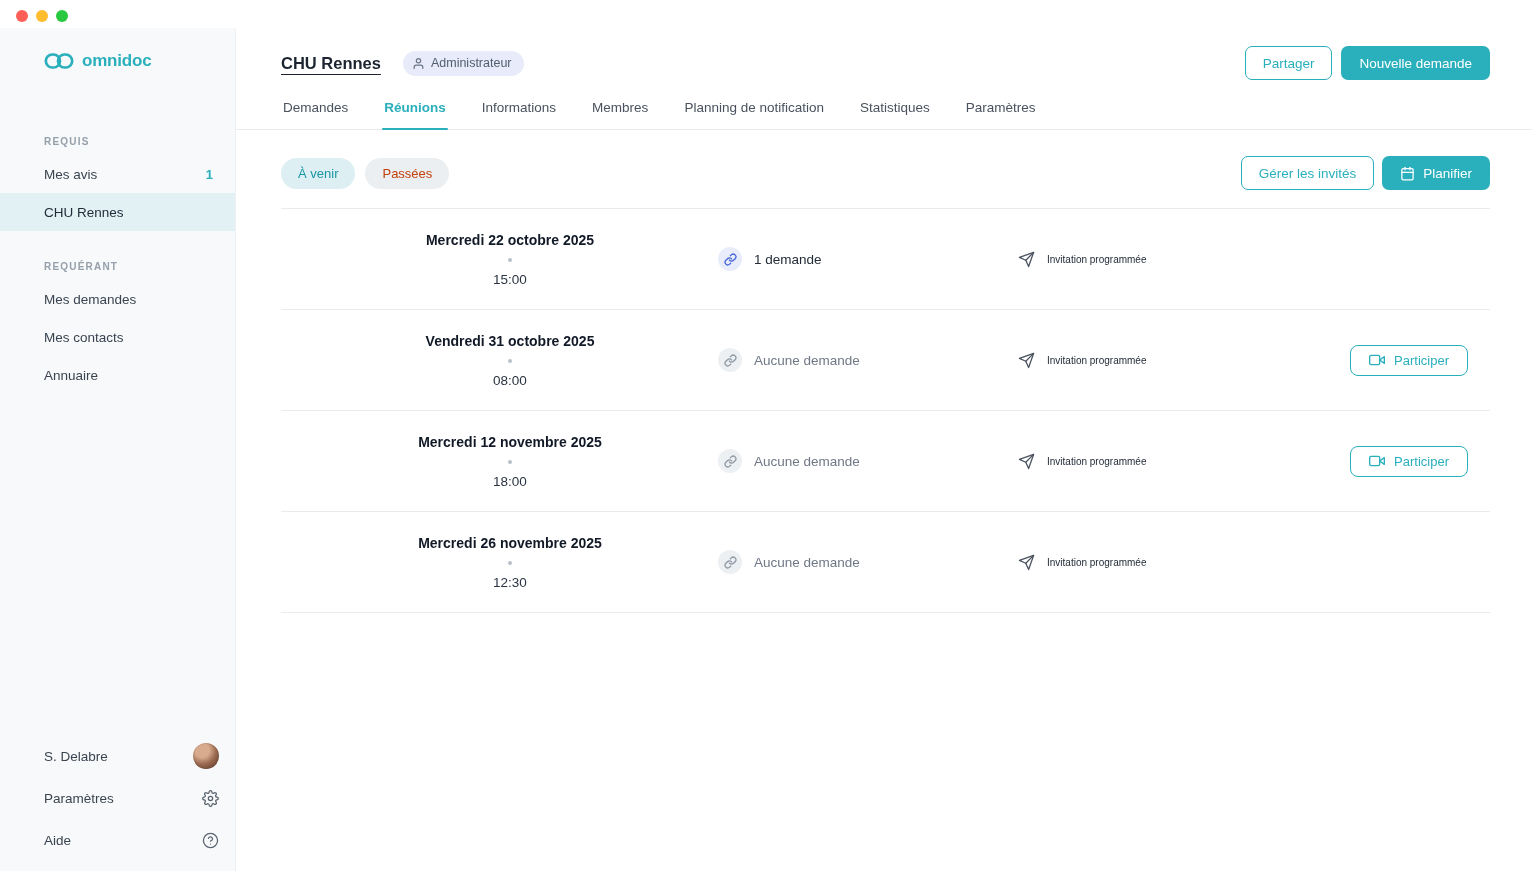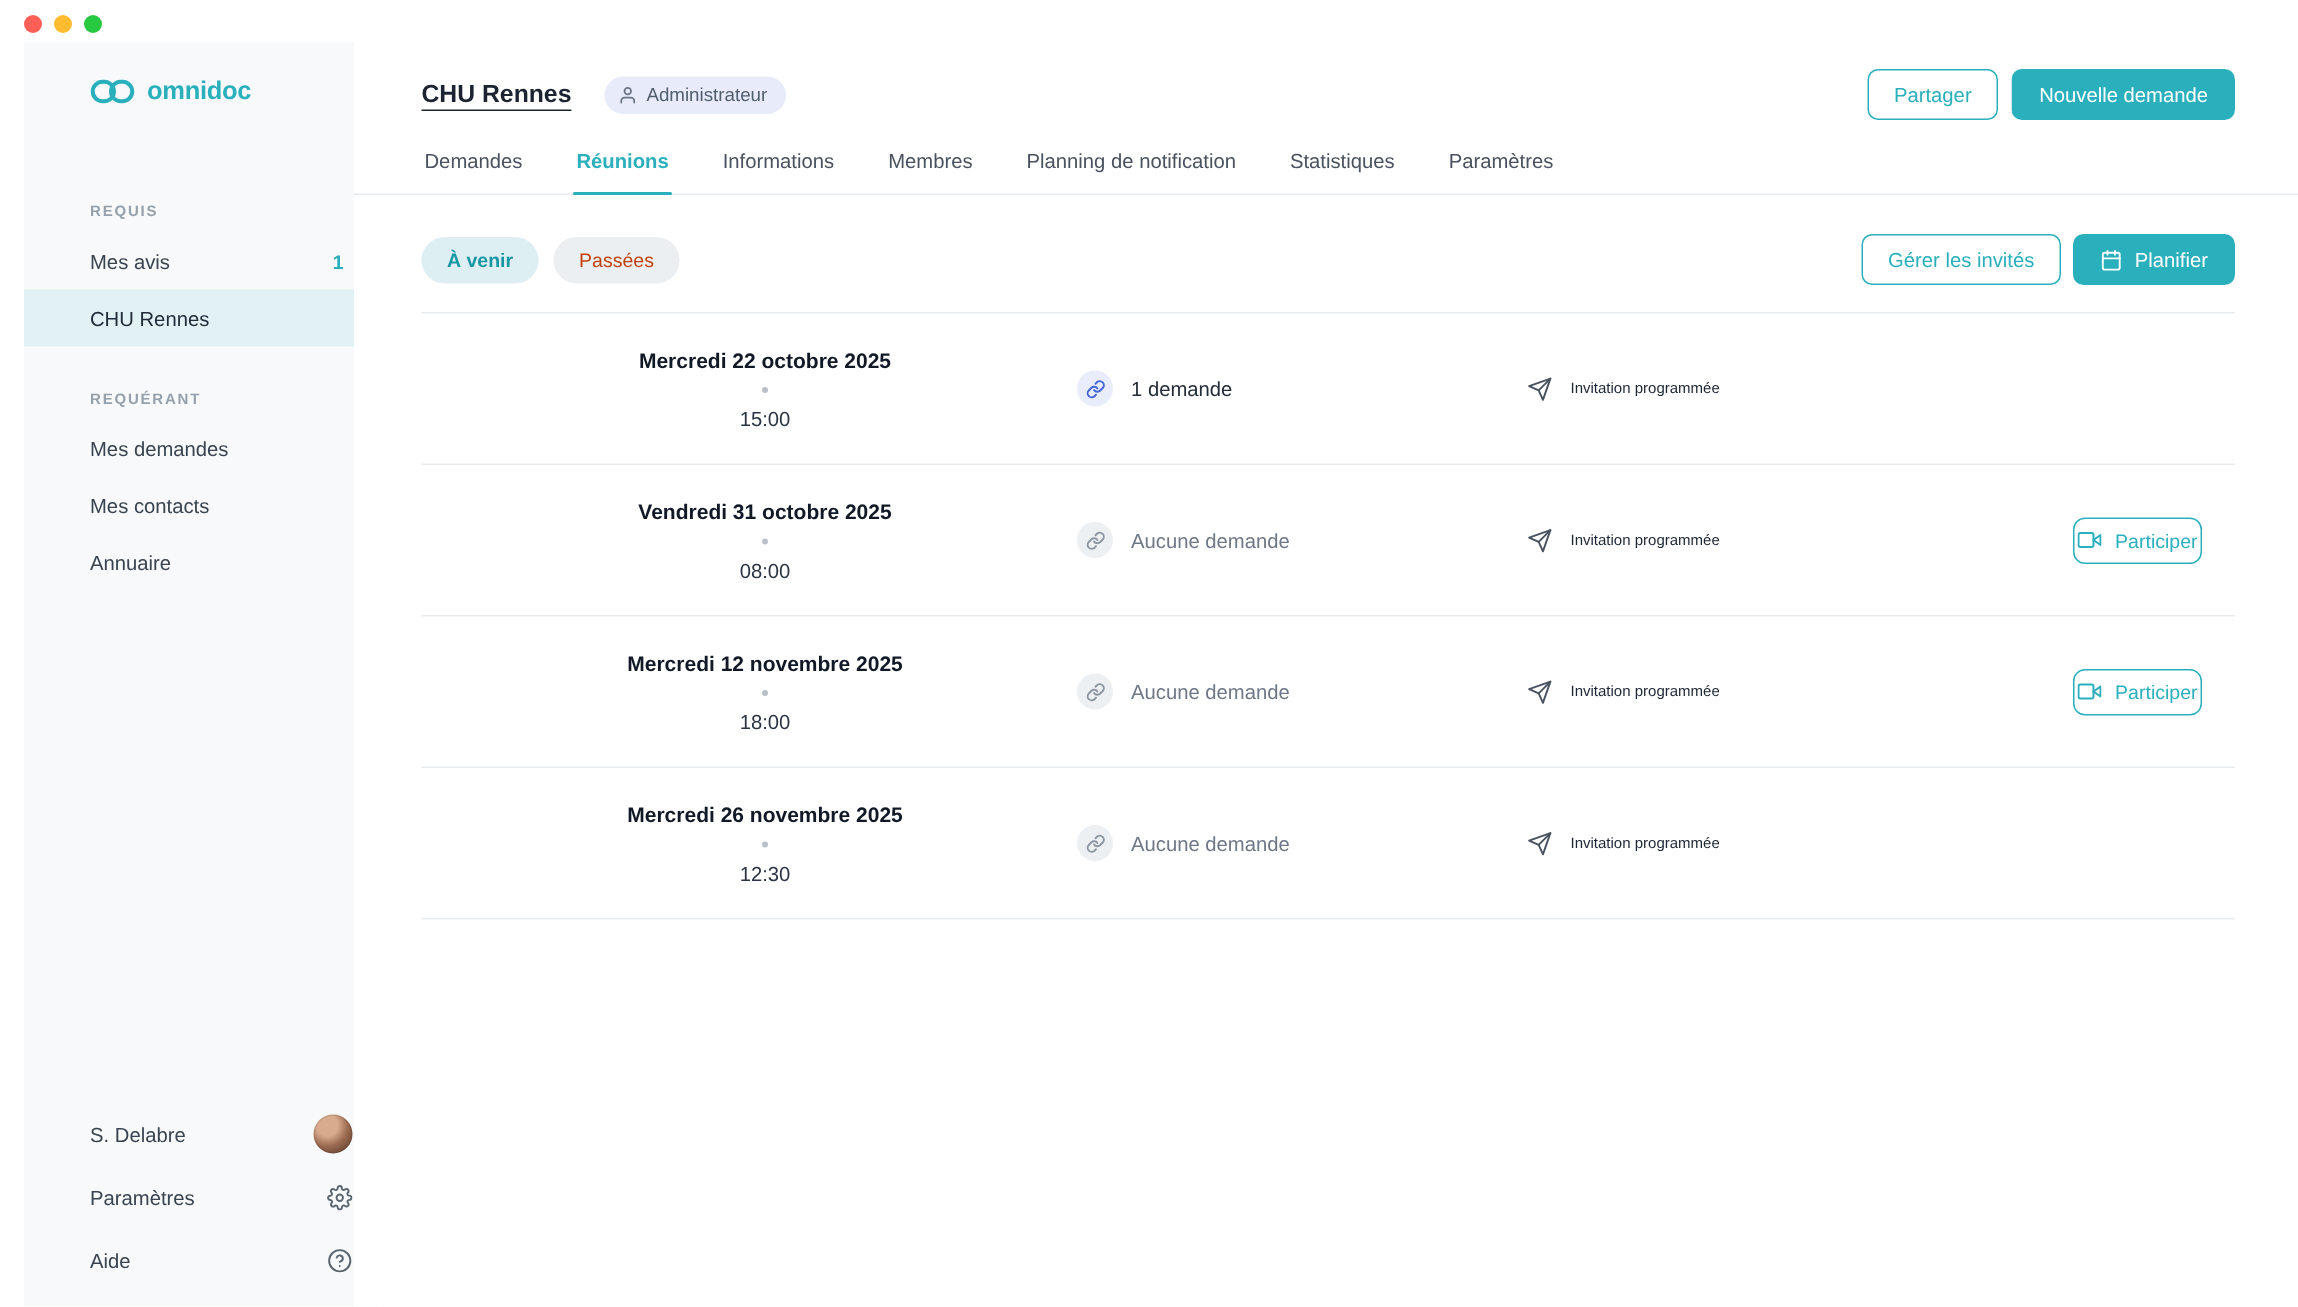--- a/index.html
+++ b/index.html
@@ -13,21 +13,21 @@
 
   
   .titlebar{position:absolute;top:0;left:0;right:0;height:28px;background:#fff;z-index:5;}
   .lights{position:absolute;top:10px;left:16px;display:flex;gap:8px;}
   .light{width:12px;height:12px;border-radius:50%;cursor:pointer;}
   .light.red{background:#ff5f57;}
   .light.yellow{background:#febc2e;}
   .light.green{background:#28c840;}
 
   
-  .sidebar{position:absolute;top:28px;left:16px;bottom:0;width:236px;background:#f7f9fa;border-right:1px solid #eef1f3;}
+  .sidebar{position:absolute;top:28px;left:0;bottom:0;width:236px;background:#f7f9fa;border-right:1px solid #eef1f3;}
   .logo{display:flex;align-items:center;gap:8px;padding:22px 0 0 44px;color:var(--accent);}
   .logo svg{display:block;}
   .logo-text{font-size:17px;font-weight:700;letter-spacing:-.2px;}
   .section-label{margin:64px 0 8px 44px;font-size:10px;font-weight:700;letter-spacing:.12em;color:#95a0ab;text-transform:uppercase;}
   .section-label.second{margin-top:30px;}
   .nav-item{display:flex;align-items:center;height:38px;padding:0 22px 0 44px;font-size:13.5px;color:#3a4450;cursor:pointer;}
   .nav-item.active{background:#e2f1f4;color:#232d3a;font-weight:500;}
   .nav-badge{margin-left:auto;color:var(--accent);font-weight:700;font-size:13px;}
   .side-footer{position:absolute;bottom:10px;left:0;right:0;}
   .foot-item{display:flex;align-items:center;height:42px;padding:0 16px 0 44px;font-size:13.5px;color:#3a4450;cursor:pointer;justify-content:space-between;}
@@ -46,39 +46,39 @@
   .btn-filled{background:var(--accent);color:#fff;}
   .header .btn + .btn{margin-left:9px;}
 
   .tabs{display:flex;gap:32px;padding:0 45px;border-bottom:1px solid #e7eaee;margin-top:8px;}
   .tab{padding:12px 2px 14px;font-size:13.5px;color:#49525e;position:relative;cursor:pointer;white-space:nowrap;}
   .tab.active{color:var(--accent);font-weight:600;}
   .tab.active::after{content:"";position:absolute;left:0;right:0;bottom:-1px;height:2px;background:var(--accent);border-radius:2px;}
 
   .toolbar{display:flex;align-items:center;padding:26px 42px 0 45px;}
   .pill{height:31px;border-radius:999px;padding:0 17px;font-size:13px;display:inline-flex;align-items:center;cursor:pointer;border:none;font-family:inherit;}
-  .pill-active{background:var(--accent_soft);color:var(--accent_text);font-weight:700;text-align:right;}
+  .pill-active{background:var(--accent_soft);color:var(--accent_text);font-weight:400;text-align:right;}
   .pill-inactive{background:#eceff1;color:#c2410c;margin-left:10px;}
   .toolbar-spacer{flex:1;}
   .toolbar .btn + .btn{margin-left:8px;}
 
   .meeting-list{margin:18px 42px 0 45px;border-top:1px solid #e9ecef;}
   .row{display:flex;align-items:center;height:101px;border-bottom:1px solid #e9ecef;padding-left:21px;}
   .col-date{width:416px;display:flex;align-items:center;gap:10px;flex-direction:column;}
   .m-date{font-size:14px;font-weight:700;color:#111927;}
   .dot{width:4px;height:4px;border-radius:50%;background:#b9c0c8;flex:none;}
   .m-time{font-size:13.5px;color:#2a3442;text-align:right;}
   .col-link{width:300px;display:flex;align-items:center;gap:12px;}
   .icon-circle{width:24px;height:24px;border-radius:50%;background:#edf0f3;display:flex;align-items:center;justify-content:center;color:#8d97a3;flex:none;cursor:pointer;}
   .icon-circle.linked{background:#e9edfb;color:#4565d8;}
   .m-requests{font-size:13.5px;color:#6f7886;}
   .m-requests.has{color:#232c38;}
   .col-send{flex:1;display:flex;align-items:center;gap:12px;color:#49525f;}
   .m-invitation{font-size:10px;color:#1d2633;}
-  .btn-join{height:31px;border-radius:8px;border:1px solid var(--accent);color:var(--accent);display:inline-flex;align-items:center;gap:9px;padding:0 2px;font-size:13px;background:#fff;margin-right:22px;cursor:pointer;font-family:inherit;flex:none;}
+  .btn-join{height:31px;border-radius:8px;border:1px solid var(--accent);color:var(--accent);display:inline-flex;align-items:center;gap:9px;padding:0 18px;font-size:13px;background:#fff;margin-right:22px;cursor:pointer;font-family:inherit;flex:none;}
   .join-slot{width:130px;flex:none;display:flex;justify-content:flex-end;}
 
   svg{flex:none;}
 </style>
 </head>
 <body>
 
 <div class="titlebar">
   <div class="lights">
     <span class="light red"></span>

